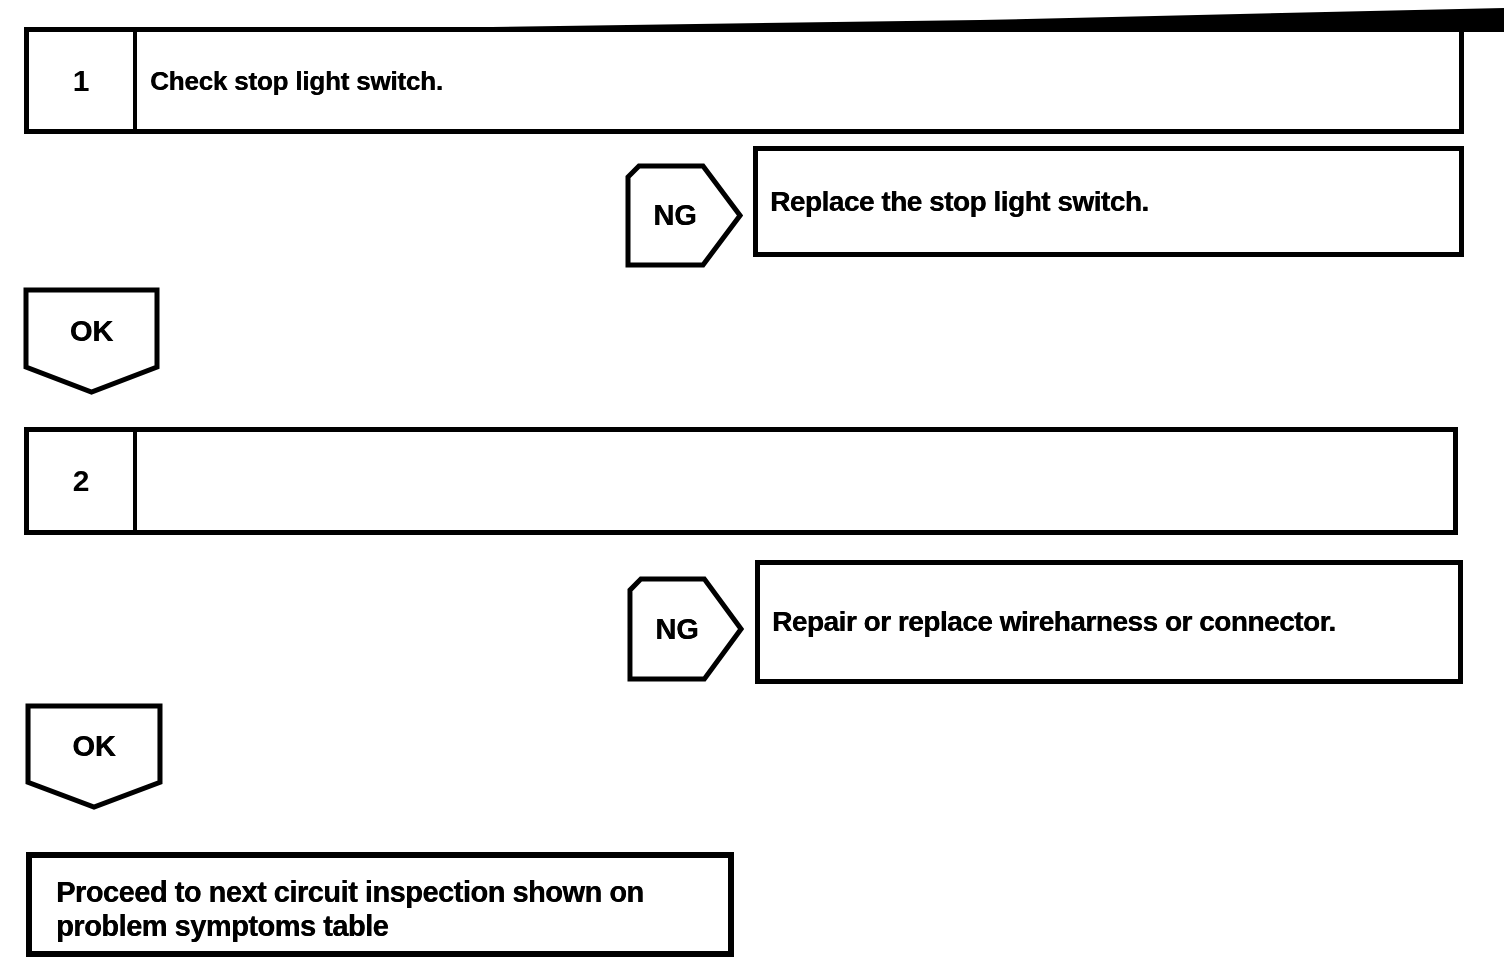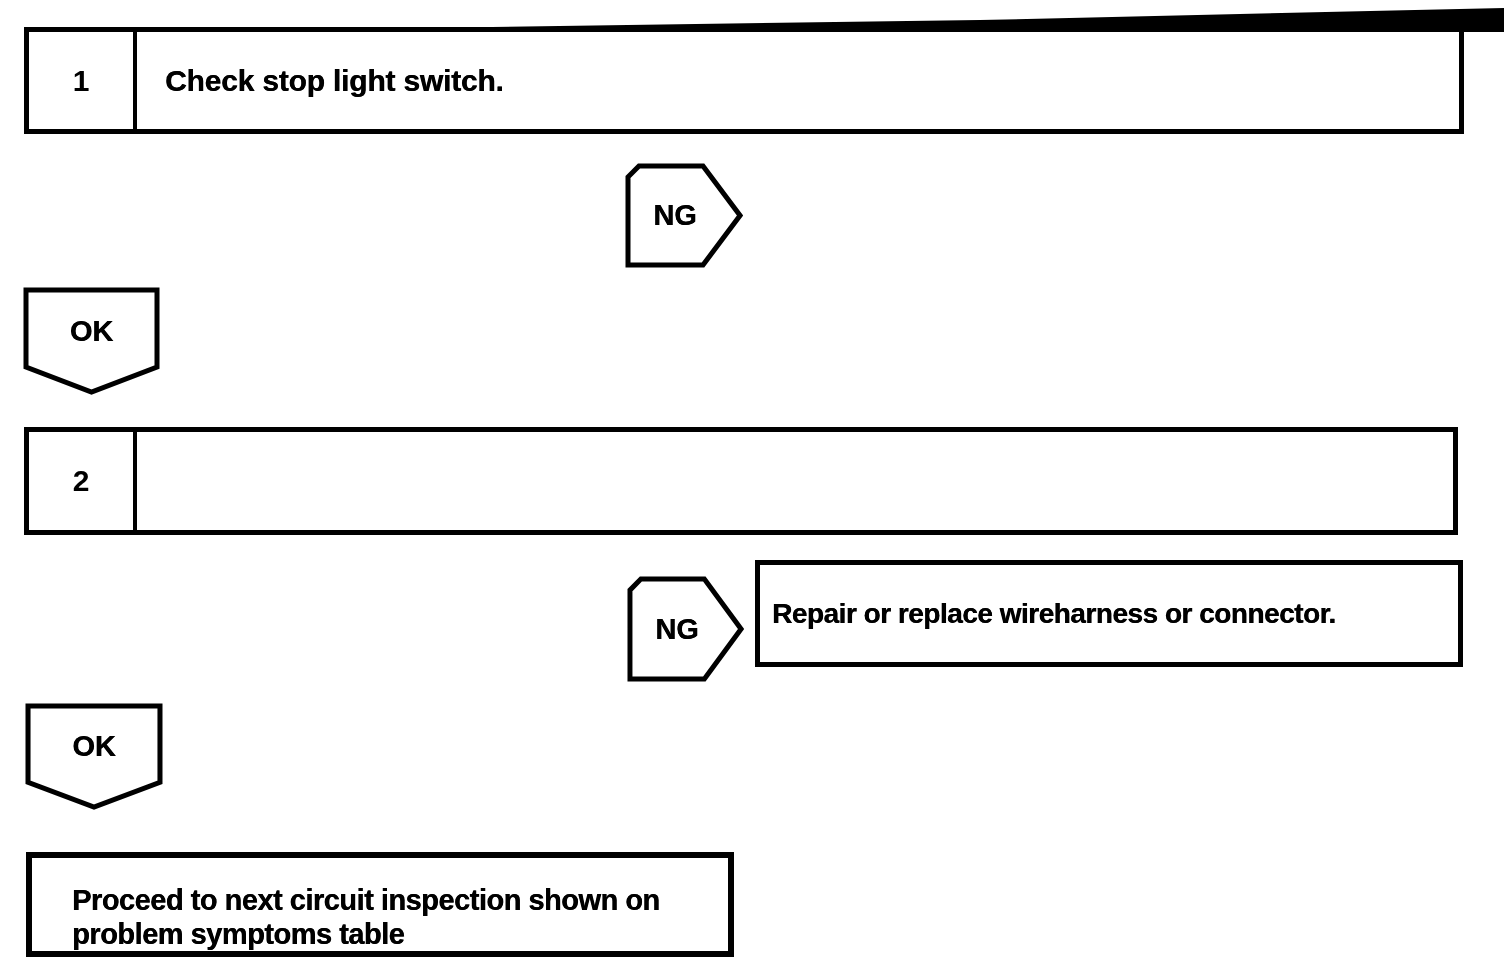--- a/index.html
+++ b/index.html
@@ -33,23 +33,23 @@
     display: flex;
     align-items: center;
     justify-content: center;
     font-size: 30px;
   }
   .instr {
     flex: 1;
     display: flex;
     flex-direction: column;
     justify-content: center;
-    padding-left: 28px;
+    padding-left: 13px;
     padding-right: 8px;
-    font-size: 30px;
+    font-size: 26px;
     line-height: 34px;
     letter-spacing: -0.2px;
     white-space: pre-line;
     overflow: hidden;
     text-shadow: 0.4px 0 0 currentColor;
   }
 
   
   .connector { position: absolute; margin-top: 12px; }
   .connector svg { position: absolute; left: 0; top: 0; width: 100%; height: 100%; display: block; }
@@ -77,37 +77,37 @@
     font-size: 28px;
     letter-spacing: -0.5px;
     text-shadow: 0.4px 0 0 currentColor;
   }
   .final-box {
     position: absolute;
     border: 6px solid var(--ink);
     background: var(--paper);
     display: flex;
     flex-direction: column;
-    justify-content: flex-end;
-    padding: 8px 10px 0 40px;
+    justify-content: center;
+    padding: 8px 10px 0 24px;
     font-size: 29px;
     line-height: 34px;
     letter-spacing: -0.5px;
     white-space: pre-line;
     text-shadow: 0.4px 0 0 currentColor;
   }
 
   
   #step1   { left: 24px;  top: 27px;  width: 1440px; height: 107px; }
   #ng1     { left: 625px; top: 151px; width: 118px;  height: 105px; }
   #result1 { left: 753px; top: 146px; width: 711px;  height: 111px; }
   #ok1     { left: 23px;  top: 275px; width: 137px;  height: 108px; }
   #step2   { left: 24px;  top: 427px; width: 1434px; height: 108px; }
   #ng2     { left: 627px; top: 564px; width: 117px;  height: 106px; }
-  #result2 { left: 755px; top: 560px; width: 708px;  height: 107px; }
+  #result2 { left: 755px; top: 560px; width: 708px;  height: 124px; }
   #ok2     { left: 25px;  top: 691px; width: 138px;  height: 107px; }
   #final   { left: 26px;  top: 852px; width: 708px;  height: 105px; }
 </style>
 </head>
 <body>
 
 <div class="canvas">
 
   <svg class="artifact" viewBox="0 0 1084 28" preserveAspectRatio="none">
     <polygon points="0,24 560,16 1084,4 1084,28 0,28" fill="#000000"></polygon>
@@ -120,20 +120,23 @@
     <div class="instr">Check stop light switch.</div>
   </div>
 
   <div class="connector" id="ng1">
     <svg viewBox="0 0 118 105" preserveAspectRatio="none">
       <polygon class="shape" points="3,14 14,3 78,3 115,52.5 78,102 3,102"></polygon>
     </svg>
     <span class="ng-label">NG</span>
   </div>
 
+  <div class="result-box" id="result1">
+    <span>Replace the stop light switch.</span>
+  </div>
 
   <div class="connector" id="ok1">
     <svg viewBox="0 0 137 108" preserveAspectRatio="none">
       <polygon class="shape" points="3,3 134,3 134,80 68.5,105 3,80"></polygon>
     </svg>
     <span class="ok-label">OK</span>
   </div>
 
   <div class="step-box" id="step2">
     <div class="num-cell">

